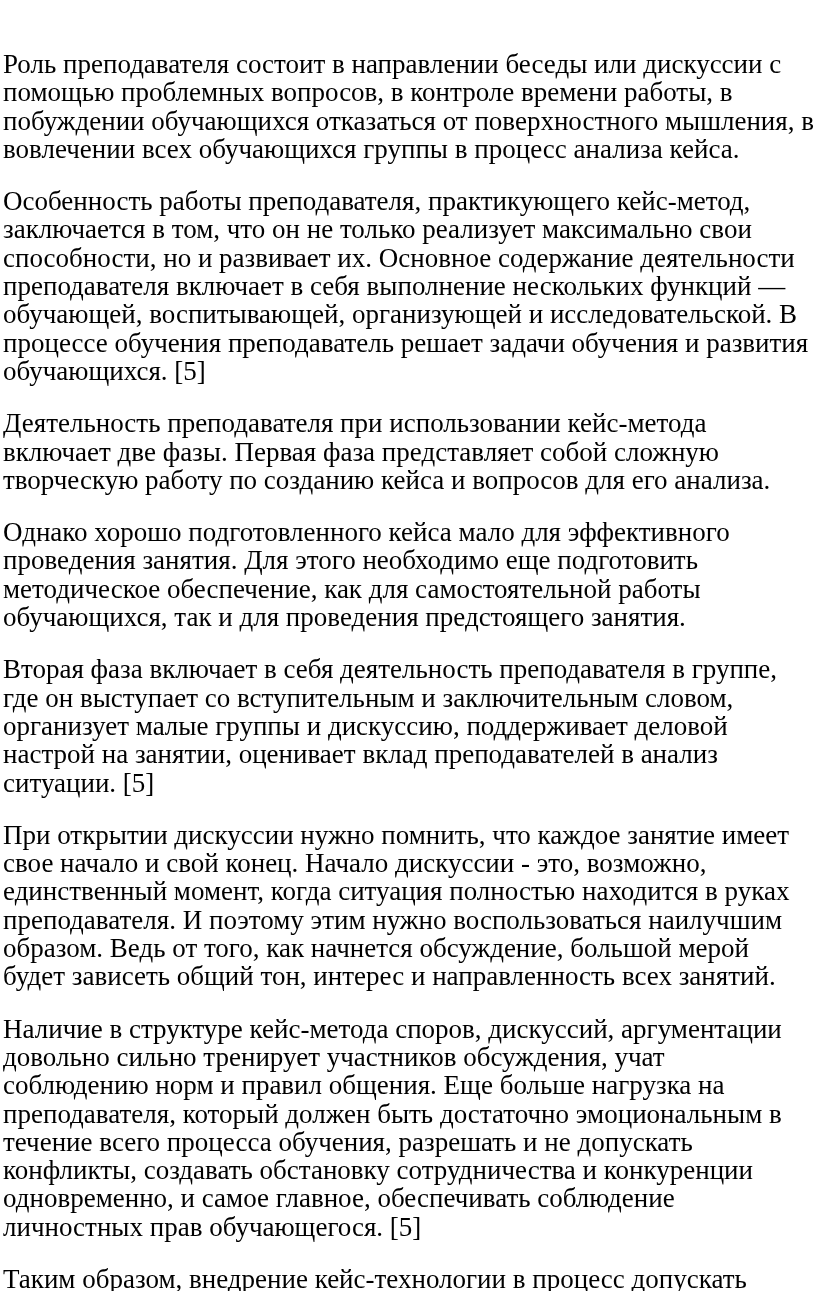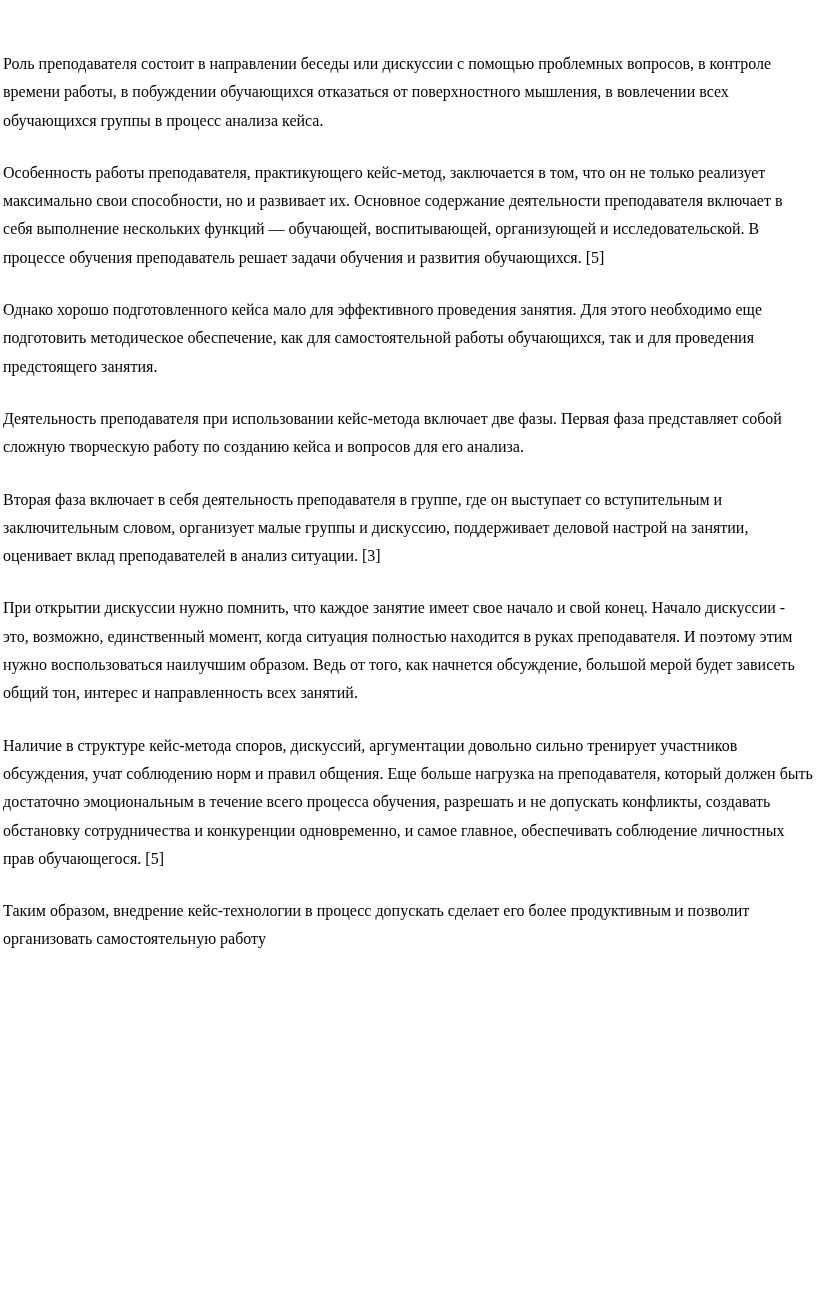--- a/index.html
+++ b/index.html
@@ -12,37 +12,37 @@
     height: 1291px;
     overflow: hidden;
   }
   .page {
     box-sizing: border-box;
     width: 816px;
     height: 1291px;
     padding: 50px 2px 16px 3px;
     background: var(--page-bg, #ffffff);
     font-family: "Liberation Serif", "DejaVu Serif", serif;
-    font-size: 16px;
+    font-size: 27px;
     line-height: 28.3px;
     color: var(--text-color, #000000);
   }
   .page p {
     margin: 0 0 24px 0;
     text-align: left;
     word-spacing: normal;
   }
 </style>
 </head>
 <body>
 
 <main class="page">
   <div id="document-body">
       <p>Роль преподавателя состоит в направлении беседы или дискуссии с помощью проблемных вопросов, в контроле времени работы, в побуждении обучающихся отказаться от поверхностного мышления, в вовлечении всех обучающихся группы в процесс анализа кейса.</p>
       <p>Особенность работы преподавателя, практикующего кейс-метод, заключается в том, что он не только реализует максимально свои способности, но и развивает их. Основное содержание деятельности преподавателя включает в себя выполнение нескольких функций — обучающей, воспитывающей, организующей и исследовательской. В процессе обучения преподаватель решает задачи обучения и развития обучающихся. [5]</p>
+      <p>Деятельность преподавателя при использовании кейс-метода включает две фазы. Первая фаза представляет собой сложную творческую работу по созданию кейса и вопросов для его анализа.</p>
       <p>Однако хорошо подготовленного кейса мало для эффективного проведения занятия. Для этого необходимо еще подготовить методическое обеспечение, как для самостоятельной работы обучающихся, так и для проведения предстоящего занятия.</p>
-      <p>Деятельность преподавателя при использовании кейс-метода включает две фазы. Первая фаза представляет собой сложную творческую работу по созданию кейса и вопросов для его анализа.</p>
-      <p>Вторая фаза включает в себя деятельность преподавателя в группе, где он выступает со вступительным и заключительным словом, организует малые группы и дискуссию, поддерживает деловой настрой на занятии, оценивает вклад преподавателей в анализ ситуации. [3]</p>
+      <p>Вторая фаза включает в себя деятельность преподавателя в группе, где он выступает со вступительным и заключительным словом, организует малые группы и дискуссию, поддерживает деловой настрой на занятии, оценивает вклад преподавателей в анализ ситуации. [5]</p>
       <p>При открытии дискуссии нужно помнить, что каждое занятие имеет свое начало и свой конец. Начало дискуссии - это, возможно, единственный момент, когда ситуация полностью находится в руках преподавателя. И поэтому этим нужно воспользоваться наилучшим образом. Ведь от того, как начнется обсуждение, большой мерой будет зависеть общий тон, интерес и направленность всех занятий.</p>
       <p>Наличие в структуре кейс-метода споров, дискуссий, аргументации довольно сильно тренирует участников обсуждения, учат соблюдению норм и правил общения. Еще больше нагрузка на преподавателя, который должен быть достаточно эмоциональным в течение всего процесса обучения, разрешать и не допускать конфликты, создавать обстановку сотрудничества и конкуренции одновременно, и самое главное, обеспечивать соблюдение личностных прав обучающегося. [5]</p>
       <p>Таким образом, внедрение кейс-технологии в процесс допускать сделает его более продуктивным и позволит организовать самостоятельную работу</p>
     </div>
 </main>
 
 </body></html>

